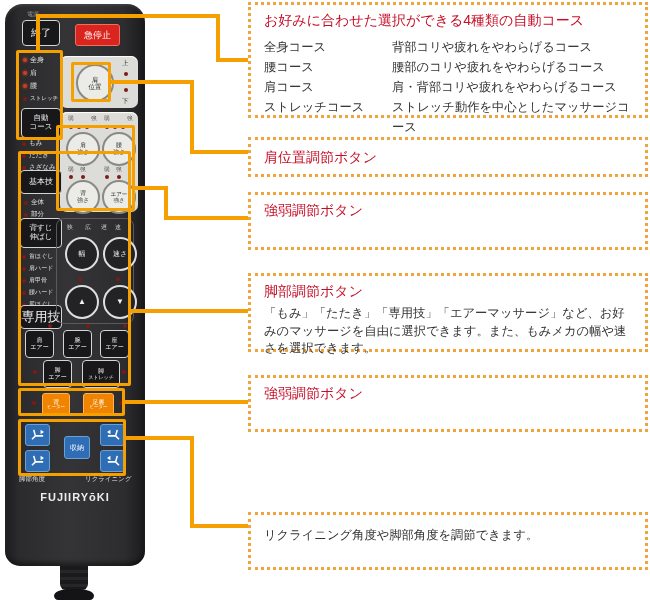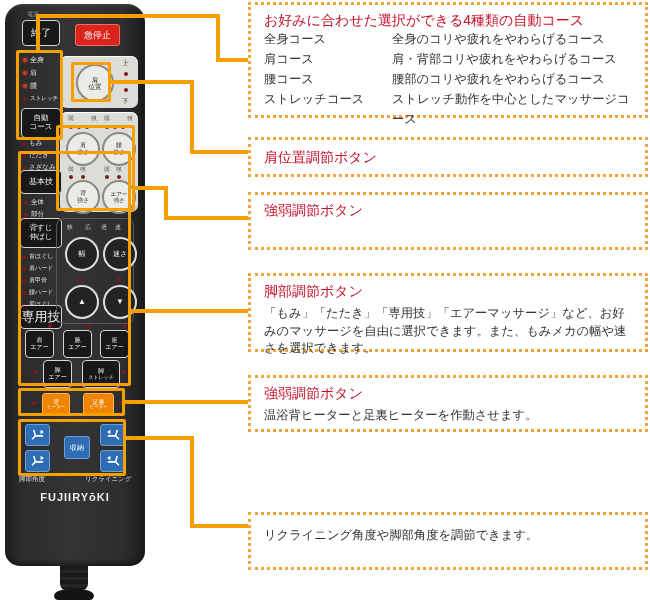--- a/index.html
+++ b/index.html
@@ -301,34 +301,34 @@
 <div class="oline" style="left:130px;top:309px;width:120px;height:4px;"></div>
 
 <div class="oline" style="left:124px;top:400px;width:126px;height:4px;"></div>
 
 <div class="oline" style="left:125px;top:436px;width:69px;height:4px;"></div>
 <div class="oline" style="left:190px;top:436px;width:4px;height:92px;"></div>
 <div class="oline" style="left:190px;top:524px;width:60px;height:4px;"></div>
 
 <div class="note" style="top:2px;height:116px;">
   <div class="nt">お好みに合わせた選択ができる4種類の自動コース</div>
-  <div style="margin-top:0;">
+  <div style="margin-top:8px;">
     <div class="nrow">
         <span class="nm">全身コース</span>
-        <span>全身のコリや疲れをやわらげるコース</span>
+        <span>背部コリや疲れをやわらげるコース</span>
+      </div>
+    <div class="nrow">
+        <span class="nm">腰コース</span>
+        <span>腰部のコリや疲れをやわらげるコース</span>
       </div>
     <div class="nrow">
         <span class="nm">肩コース</span>
         <span>肩・背部コリや疲れをやわらげるコース</span>
       </div>
     <div class="nrow">
-        <span class="nm">腰コース</span>
-        <span>腰部のコリや疲れをやわらげるコース</span>
-      </div>
-    <div class="nrow">
         <span class="nm">ストレッチコース</span>
         <span>ストレッチ動作を中心としたマッサージコース</span>
       </div>
   </div>
 </div>
 
 <div class="note center" style="top:137px;height:40px;text-align:right;">
   <div class="nt">肩位置調節ボタン</div>
 </div>
 
@@ -336,18 +336,17 @@
   <div class="nt">強弱調節ボタン</div>
 </div>
 
 <div class="note" style="top:273px;height:79px;">
   <div class="nt">脚部調節ボタン</div>
   <div class="nd">「もみ」「たたき」「専用技」「エアーマッサージ」など、お好みのマッサージを自由に選択できます。また、もみメカの幅や速さを選択できます。</div>
 </div>
 
 <div class="note" style="top:375px;height:57px;">
   <div class="nt">強弱調節ボタン</div>
-  <div class="nd">温浴背ヒーターと足裏ヒーターを作動させます。</div>
 </div>
 
 <div class="note" style="top:512px;height:58px;">
   <div class="nd">リクライニング角度や脚部角度を調節できます。</div>
 </div>
 
 </body></html>

